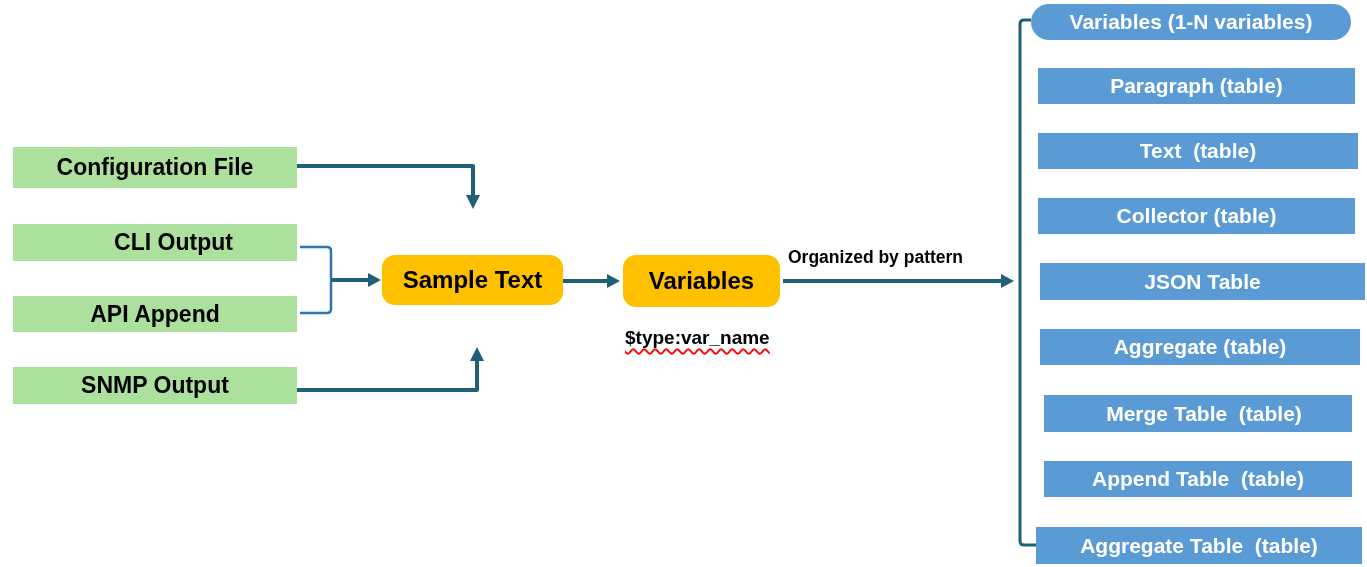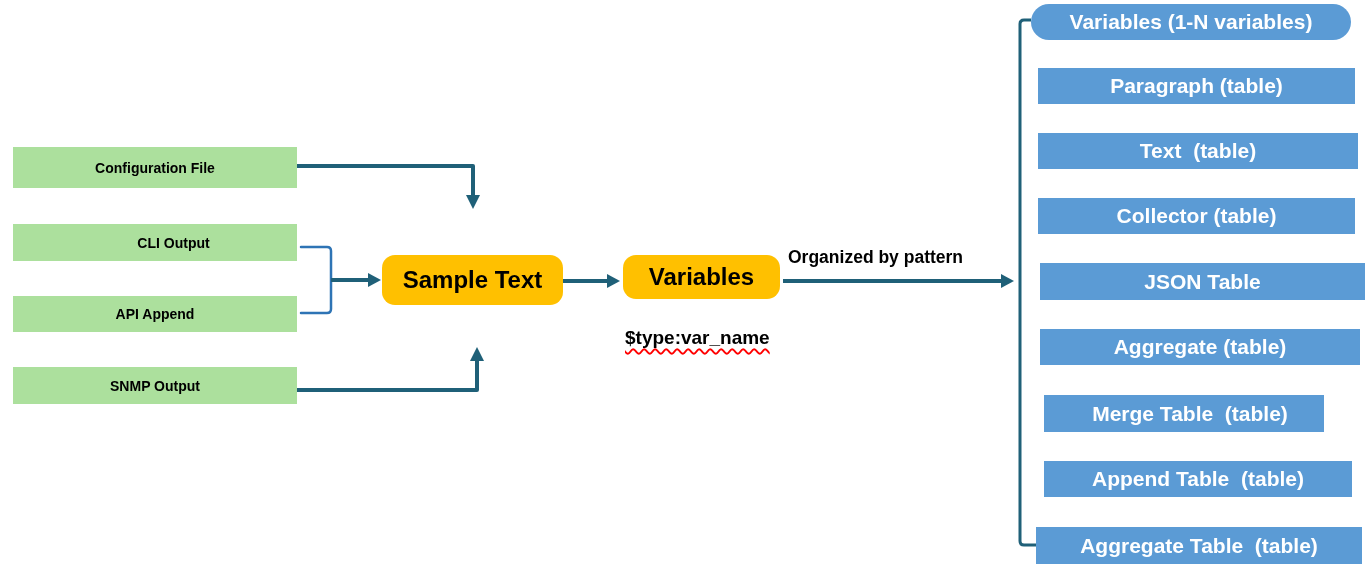--- a/index.html
+++ b/index.html
@@ -23,21 +23,21 @@
   .box{
     position:absolute;
     display:flex;align-items:center;justify-content:center;
     font-weight:bold;
     box-sizing:border-box;
     white-space:pre;
   }
   .src{
     background:var(--source-green);
     color:var(--text-dark);
-    font-size:14px;
+    font-size:23px;
     left:13px;width:284px;
   }
   .proc{
     background:var(--process-orange);
     color:var(--text-dark);
     font-size:24px;
     border-radius:13px;
   }
   .pat{
     background:var(--pattern-blue);
@@ -69,32 +69,32 @@
 <body>
 
 <div class="canvas">
 
   <div class="box src" style="top:147px;height:41px;">Configuration File</div>
   <div class="box src" style="top:224px;height:37px;padding-left:37px;">CLI Output</div>
   <div class="box src" style="top:296px;height:36px;">API Append</div>
   <div class="box src" style="top:367px;height:37px;">SNMP Output</div>
 
   <div class="box proc" style="left:382px;top:255px;width:181px;height:50px;">Sample Text</div>
-  <div class="box proc" style="left:623px;top:255px;width:157px;height:44px;">Variables</div>
+  <div class="box proc" style="left:623px;top:255px;width:157px;height:52px;">Variables</div>
 
   <div class="freetext syntax" style="left:625px;top:327px;">$type:var_name</div>
   <div class="freetext arrowlabel" style="left:788px;top:247px;">Organized by pattern</div>
 
   <div class="box pat" style="left:1031px;top:4px;width:320px;height:36px;border-radius:18px;">Variables (1-N variables)</div>
   <div class="box pat" style="left:1038px;top:68px;width:317px;height:36px;">Paragraph (table)</div>
   <div class="box pat" style="left:1038px;top:133px;width:320px;height:36px;">Text  (table)</div>
   <div class="box pat" style="left:1038px;top:198px;width:317px;height:36px;">Collector (table)</div>
   <div class="box pat" style="left:1040px;top:263px;width:325px;height:37px;">JSON Table</div>
   <div class="box pat" style="left:1040px;top:329px;width:320px;height:36px;">Aggregate (table)</div>
-  <div class="box pat" style="left:1044px;top:395px;width:280px;height:37px;padding-left:12px;">Merge Table  (table)</div>
+  <div class="box pat" style="left:1044px;top:395px;width:308px;height:37px;padding-left:12px;">Merge Table  (table)</div>
   <div class="box pat" style="left:1044px;top:461px;width:308px;height:36px;">Append Table  (table)</div>
   <div class="box pat" style="left:1036px;top:527px;width:326px;height:37px;">Aggregate Table  (table)</div>
 
   <svg class="connectors" width="1367" height="567" viewBox="0 0 1367 567">
 
     <g>
       <path class="teal-line" d="M 297 166 L 473 166 L 473 196"></path>
       <polygon class="head" points="473,209 466,195 480,195"></polygon>
     </g>
 

